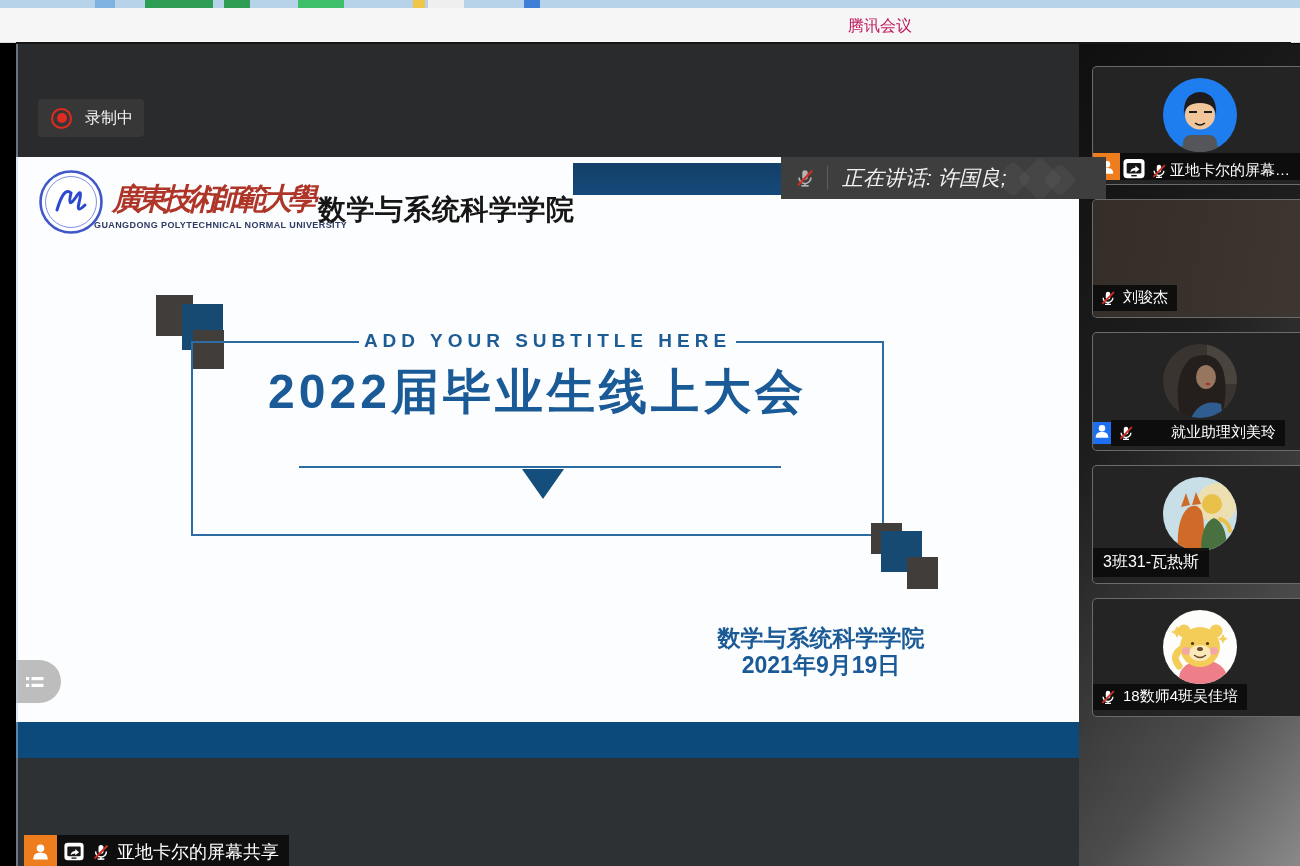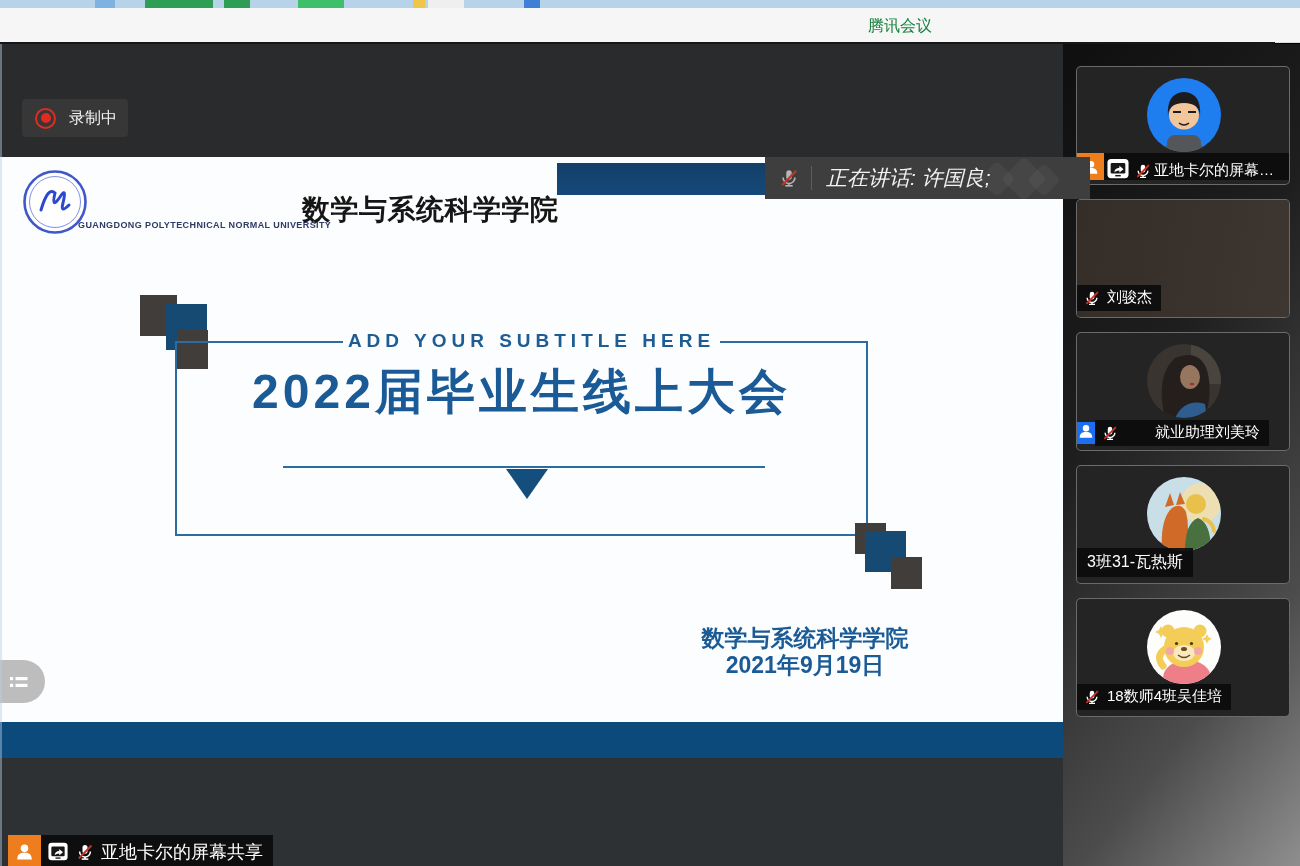--- a/index.html
+++ b/index.html
@@ -3,24 +3,24 @@
 <meta charset="utf-8">
 <style>
   html,body{margin:0;padding:0;width:1300px;height:866px;overflow:hidden;
     font-family:"Liberation Sans","DejaVu Sans",sans-serif;background:#000;}
   #app{position:relative;width:1300px;height:866px;overflow:hidden;}
 
   
   .desktop-strip{position:absolute;left:0;top:0;width:1300px;height:8px;background:#b7d3e9;overflow:hidden;}
   .frag{position:absolute;top:0;height:8px;}
   .titlebar{position:absolute;left:0;top:8px;width:1300px;height:34px;background:#f6f6f6;border-bottom:1px solid #dcdcdc;}
-  .titlebar-title{position:absolute;left:848px;top:8px;font-size:16px;color:#15803d;margin-left:20px;}
-
-  
-  .content{position:absolute;left:0;top:42px;width:1275px;height:824px;background:#2a2b2c;border-top:2px solid #161616;box-sizing:border-box;}
+  .titlebar-title{position:absolute;left:848px;top:8px;font-size:16px;color:#be185d;}
+
+  
+  .content{position:absolute;left:16px;top:42px;width:1275px;height:824px;background:#2a2b2c;border-top:2px solid #161616;box-sizing:border-box;}
   .stage{position:absolute;left:0;top:0;width:1063px;height:824px;background:#2a2b2c;}
   .stage-bottom{position:absolute;left:0;top:714px;width:1063px;height:110px;background:#2e3134;}
   .left-edge{position:absolute;left:0;top:0;width:2px;height:824px;background:rgba(185,207,228,.45);z-index:9;}
 
   
   .record-badge{position:absolute;left:22px;top:55px;width:106px;height:38px;background:#373737;border-radius:4px;
     display:flex;align-items:center;gap:13px;padding-left:13px;box-sizing:border-box;z-index:4;}
   .record-dot{width:17px;height:17px;border:2px solid #e12b20;border-radius:50%;position:relative;}
   .record-dot::after{content:"";position:absolute;left:3.5px;top:3.5px;width:10px;height:10px;background:#e12b20;border-radius:50%;}
   .record-text{color:#f2f2f2;font-size:16px;}
@@ -156,20 +156,21 @@
       </div>
 
       <div class="slide">
         <div class="top-blue-bar"></div>
 
         <svg class="logo" viewBox="0 0 66 66">
           <circle cx="33" cy="33" r="30.5" fill="#ffffff" stroke="#3f57c9" stroke-width="2.6"></circle>
           <circle cx="33" cy="33" r="25.5" fill="none" stroke="#4a62d8" stroke-width="1" opacity="0.7"></circle>
           <path d="M19 41 Q26 17 33 24 Q29 41 38 28 Q45 17 41 34 Q38 45 47 36" stroke="#2b49cf" stroke-width="3" fill="none" stroke-linecap="round"></path>
         </svg>
+        <div class="calligraphy">廣東技術師範大學</div>
         <div class="univ-en">GUANGDONG POLYTECHNICAL NORMAL UNIVERSITY</div>
         <div class="dept-header">数学与系统科学学院</div>
 
         <div class="sq sq-dark" style="left:140px;top:138px;width:37px;height:41px;"></div>
         <div class="sq sq-blue" style="left:166px;top:147px;width:41px;height:46px;"></div>
         <div class="sq sq-dark" style="left:177px;top:173px;width:31px;height:39px;"></div>
 
         <div class="line-blue" style="left:175px;top:184px;width:168px;height:2px;"></div>
         <div class="line-blue" style="left:720px;top:184px;width:148px;height:2px;"></div>
         <div class="line-blue" style="left:175px;top:184px;width:2px;height:195px;"></div>

